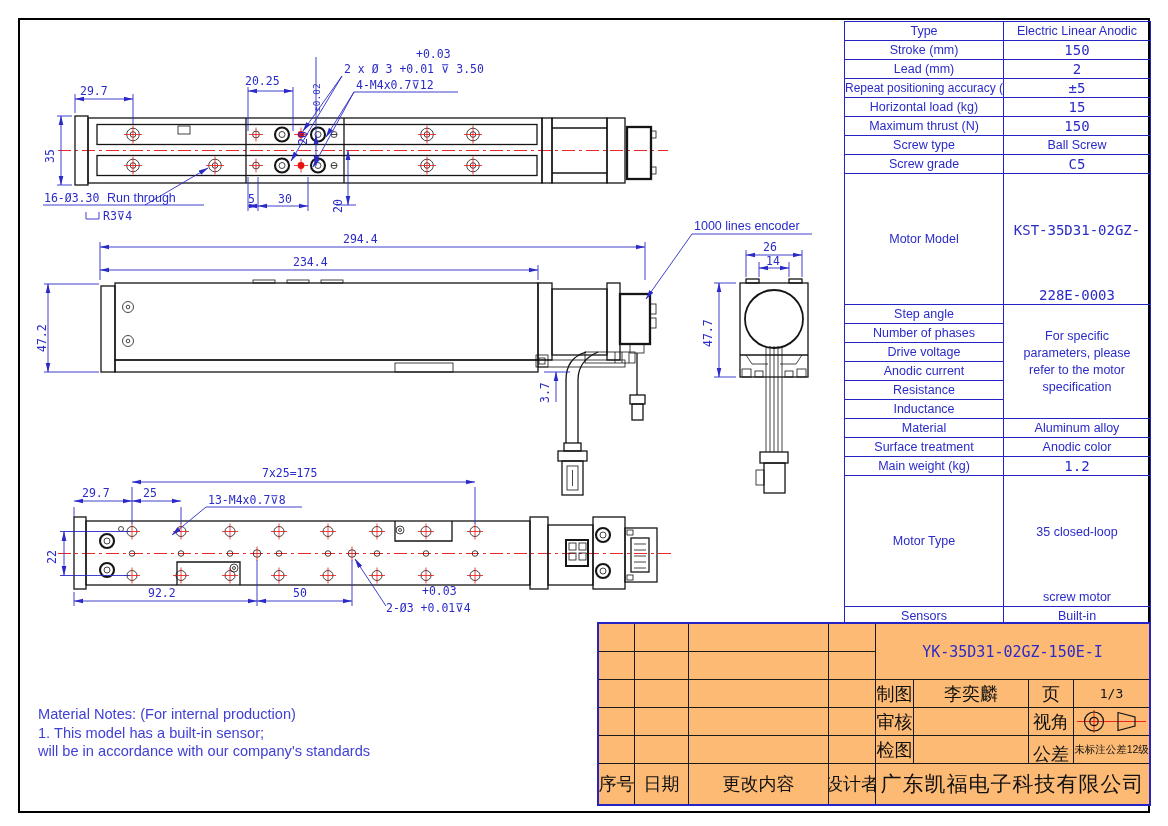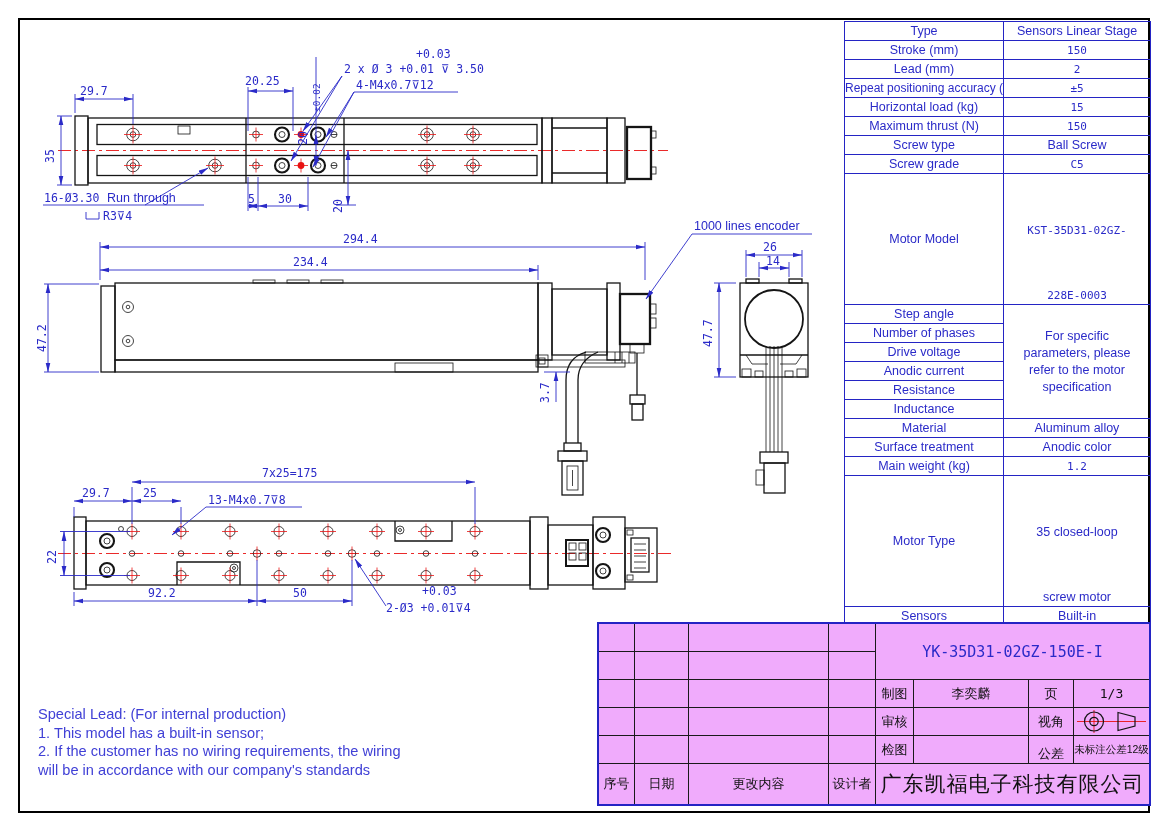--- a/index.html
+++ b/index.html
@@ -17,31 +17,31 @@
   .rt{stroke:#e81212;stroke-width:0.8px;}
   text.dt{fill:#2a2ac8;font-family:"DejaVu Sans Mono","DejaVu Sans",monospace;font-size:11.5px;}
   text.dts{font-size:9.5px;}
   text.dsans{fill:#2a2ac8;font-family:"Liberation Sans",sans-serif;font-size:12.5px;}
 
   
   table.spec{position:absolute;left:844px;top:21px;width:307px;border-collapse:collapse;table-layout:fixed;}
   table.spec td{border:1px solid #2424c4;color:#2a2ac8;text-align:center;vertical-align:middle;
                 padding:0;height:18px;font-size:12.5px;white-space:nowrap;overflow:hidden;}
   table.spec td.small{font-size:12px;}
-  table.spec td.mono, .mono{font-family:"DejaVu Sans Mono",monospace;font-size:11px;}
+  table.spec td.mono, .mono{font-family:"DejaVu Sans Mono",monospace;font-size:14px;}
   table.spec tr.h2 td{height:37px;}
   table.spec td.note div{line-height:17px;}
   table.spec td.twoline div{line-height:17px;margin-top:48px;}
 
   
   .tb{position:absolute;left:597px;top:622px;width:554px;height:184px;border:2px solid #2424c4;
-      box-sizing:border-box;background:#f0abfc;}
+      box-sizing:border-box;background:#fdba74;}
   .tb .vln,.tb .hln{position:absolute;background:#1a1a1a;}
   .tb .cell{position:absolute;display:flex;align-items:center;justify-content:center;
-            color:#111;font-size:13px;white-space:nowrap;overflow:hidden;}
+            color:#111;font-size:18px;white-space:nowrap;overflow:hidden;}
   .tb .part{color:#2a2ac8;font-family:"DejaVu Sans Mono",monospace;font-size:15px;}
   .tb .pg{font-family:"DejaVu Sans Mono",monospace;font-size:13px;}
   .tb .tol{font-size:10.5px;text-align:center;}
   .tb .company{font-size:21px;letter-spacing:1px;}
 
   
   .notes{position:absolute;left:38px;top:705px;color:#4040d6;font-size:14.6px;line-height:18.6px;}
 </style>
 </head>
 <body>
@@ -356,21 +356,21 @@
   </svg>
 
   <table class="spec">
     <colgroup>
         <col style="width:159px">
         <col>
       </colgroup>
     <tbody>
         <tr>
           <td>Type</td>
-        <td>Sensors Linear Stage</td>
+        <td>Electric Linear Anodic</td>
         </tr>
     <tr>
           <td>Stroke (mm)</td>
         <td class="mono">150</td>
         </tr>
     <tr>
           <td>Lead (mm)</td>
         <td class="mono">2</td>
         </tr>
     <tr>
@@ -488,18 +488,17 @@
     <div class="cell tol" style="left:475px;top:112px;width:75px;height:27px">未标注公差12级</div>
 
     <div class="cell" style="left:0;top:140px;width:35px;height:40px">序号</div>
     <div class="cell" style="left:36px;top:140px;width:53px;height:40px">日期</div>
     <div class="cell" style="left:90px;top:140px;width:139px;height:40px">更改内容</div>
     <div class="cell" style="left:230px;top:140px;width:46px;height:40px">设计者</div>
     <div class="cell company" style="left:277px;top:140px;width:273px;height:40px">广东凯福电子科技有限公司</div>
   </div>
 
   <div class="notes">
-    <div>Special Lead: (For internal production)</div>
+    <div>Material Notes: (For internal production)</div>
     <div>1. This model has a built-in sensor;</div>
-    <div>2. If the customer has no wiring requirements, the wiring</div>
     <div>will be in accordance with our company's standards</div>
   </div>
 </div>
 
 </body></html>

